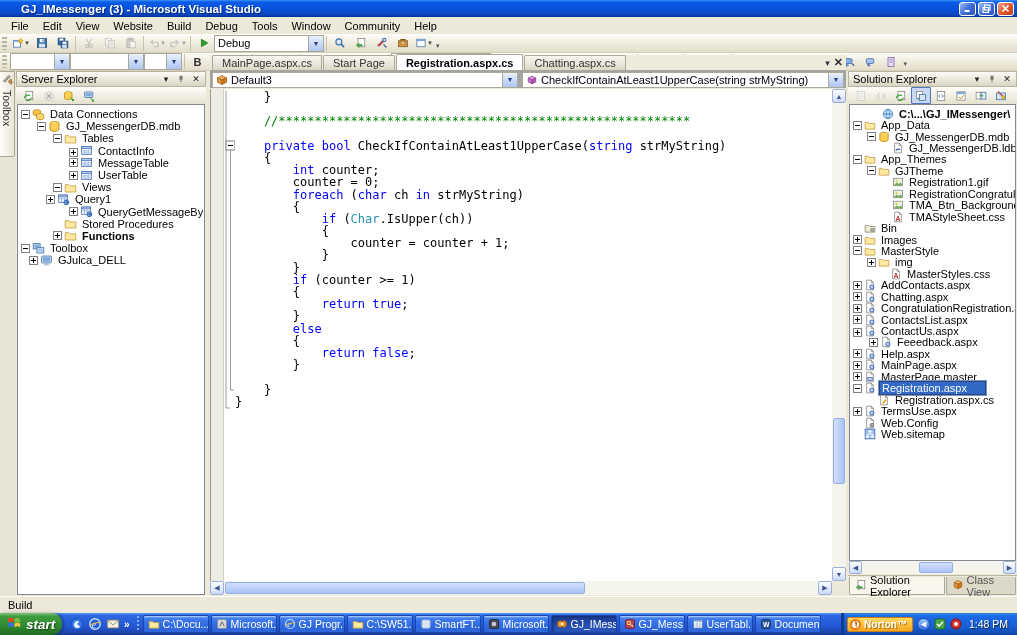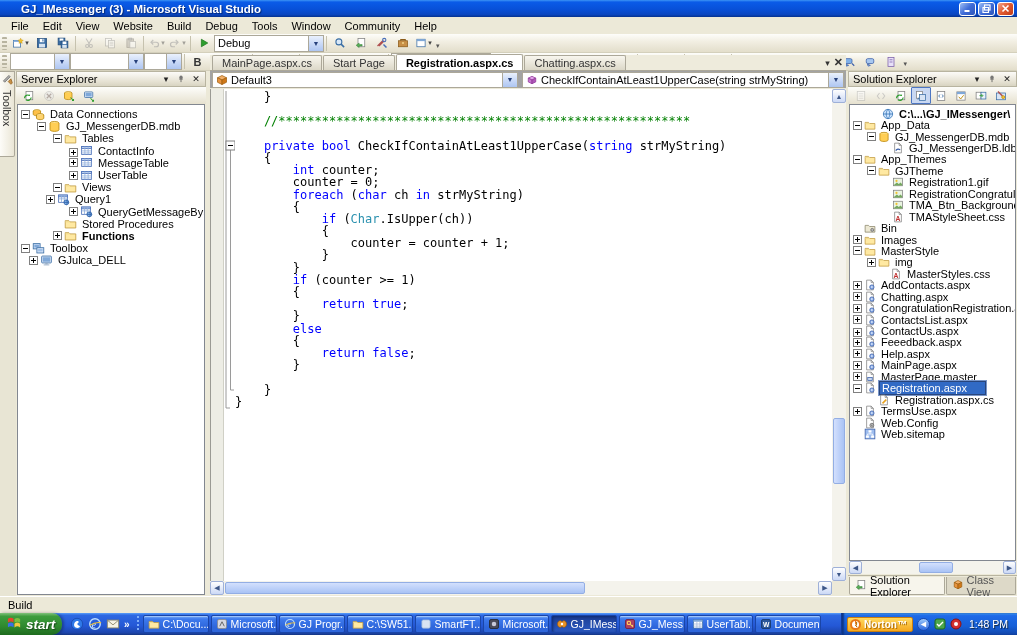--- a/index.html
+++ b/index.html
@@ -1224,21 +1224,21 @@
           <span class="icon ticon">
             <svg viewBox="0 0 16 16">
               <path d="M3.5 1.5h6l3 3v10h-9z" fill="#fff" stroke="#808080"></path>
               <path d="M9.5 1.5v3h3" fill="none" stroke="#808080"></path>
               <circle cx="10.5" cy="10.8" r="2.9" fill="#8FB0E8" stroke="#3A5EA8"></circle>
               <circle cx="10.5" cy="10.8" r="1" fill="#fff"></circle>
             </svg>
           </span>
           <span class="tlabel">ContactUs.aspx</span>
         </div>
-        <div class="trow" style="padding-left: 2px;">
+        <div class="trow" style="padding-left: 18px;">
           <span class="texp">
             <svg viewBox="0 0 9 9">
               <rect x=".5" y=".5" width="8" height="8" fill="#fff" stroke="#808080"></rect>
               <path d="M2 4.5h5M4.5 2v5" stroke="#000"></path>
             </svg>
           </span>
           <span class="icon ticon">
             <svg viewBox="0 0 16 16">
               <path d="M3.5 1.5h6l3 3v10h-9z" fill="#fff" stroke="#808080"></path>
               <path d="M9.5 1.5v3h3" fill="none" stroke="#808080"></path>

